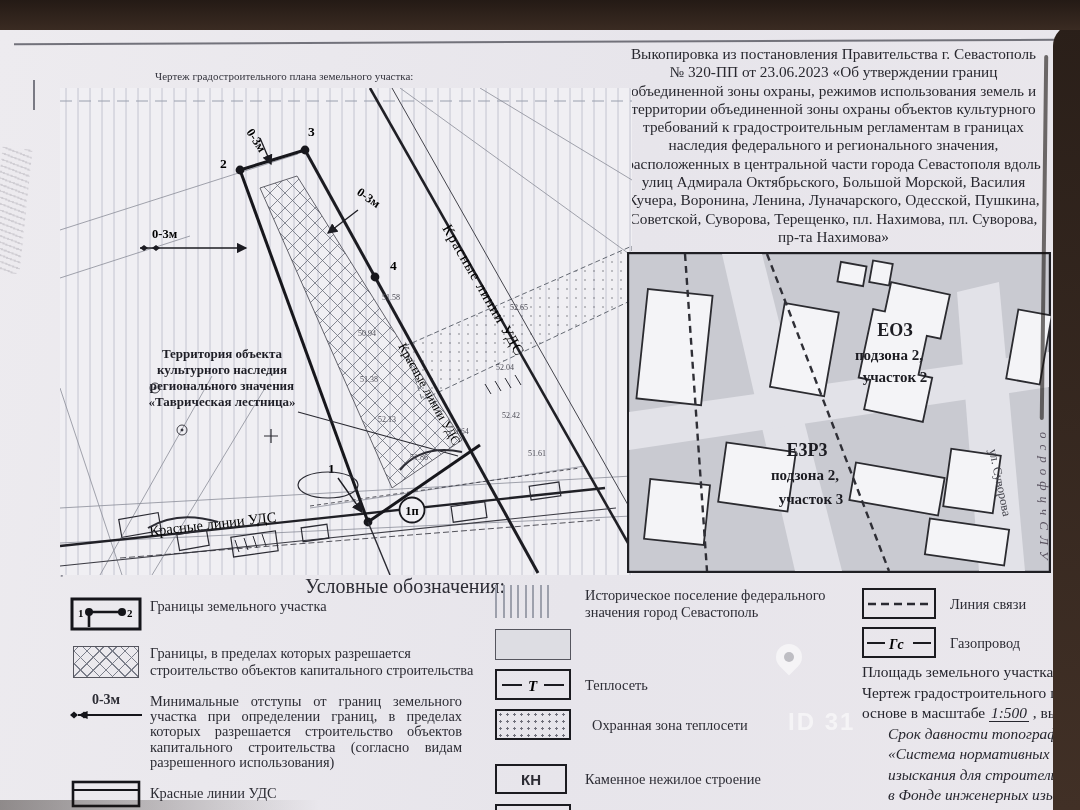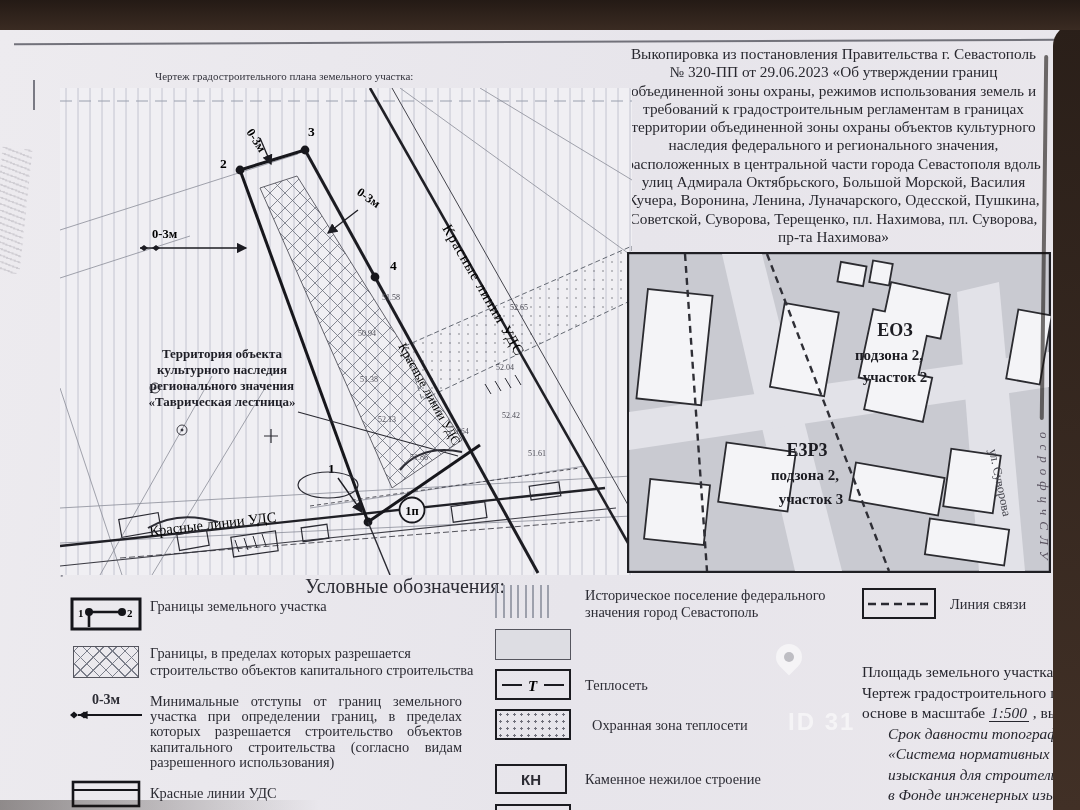--- a/index.html
+++ b/index.html
@@ -92,24 +92,24 @@
   <div class="left-smudge"></div>
   <div class="left-line"></div>
   <div class="top-rule"></div>
   <div class="left-tick"></div>
   <div class="bl-shadow"></div>
 
   <div class="doc-title">Чертеж градостроительного плана земельного участка:</div>
 
   <div class="header-right">
     <div>Выкопировка из постановления Правительства г. Севастополь</div>
-    <div>№ 320-ПП от 29.06.2023 «Об утверждении границ</div>
+    <div>№ 320-ПП от 23.06.2023 «Об утверждении границ</div>
     <div>объединенной зоны охраны, режимов использования земель и</div>
+    <div>территории объединенной зоны охраны объектов культурного</div>
     <div>требований к градостроительным регламентам в границах</div>
-    <div>территории объединенной зоны охраны объектов культурного</div>
     <div>наследия федерального и регионального значения,</div>
     <div>расположенных в центральной части города Севастополя вдоль</div>
     <div>улиц Адмирала Октябрьского, Большой Морской, Василия</div>
     <div>Кучера, Воронина, Ленина, Луначарского, Одесской, Пушкина,</div>
     <div>Советской, Суворова, Терещенко, пл. Нахимова, пл. Суворова,</div>
     <div>пр-та Нахимова»</div>
   </div>
 
   <svg class="drawing" width="572" height="487" viewBox="0 0 572 487">
     <defs>
@@ -367,20 +367,31 @@
     <div class="leg-row">
       <div class="leg-sym">
         <div class="box" style="width:74px;height:31px;border-width:2px;">
           <svg width="66" height="20" viewBox="0 0 66 20">
             <path d="M2 10 H64" stroke="#2a2a32" stroke-width="2.4" stroke-dasharray="8 5"></path>
           </svg>
         </div>
       </div>
       <div class="leg-label" style="padding-top:8px;">Линия связи</div>
     </div>
+    <div class="leg-row" style="margin-top:8px;">
+      <div class="leg-sym">
+        <div class="box" style="width:74px;height:31px;">
+          <svg width="68" height="24" viewBox="0 0 68 24">
+            <path d="M2 12 H20 M48 12 H66" class="symline"></path>
+            <text x="24" y="18" font-size="14" font-weight="bold" font-style="italic">Гс</text>
+          </svg>
+        </div>
+      </div>
+      <div class="leg-label" style="padding-top:8px;">Газопровод</div>
+    </div>
   </div>
 
   <div class="footer-block">
     <div>Площадь земельного участка</div>
     <div>Чертеж градостроительного п</div>
     <div><span>основе в масштабе </span><span class="scale-val">1:500</span><span> , вы</span></div>
     <div class="ital">Срок давности топограф</div>
     <div class="ital">«Система нормативных</div>
     <div class="ital">изыскания для строительс</div>
     <div class="ital">в Фонде инженерных изыск</div>

